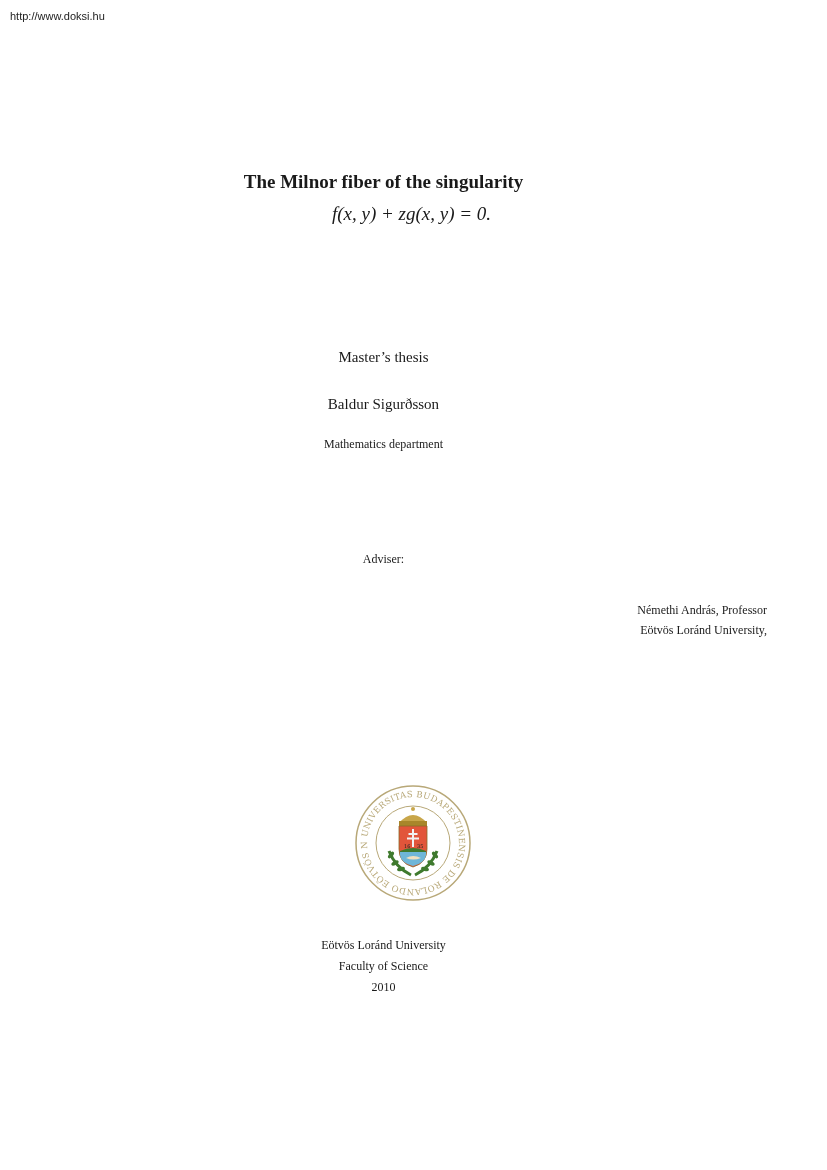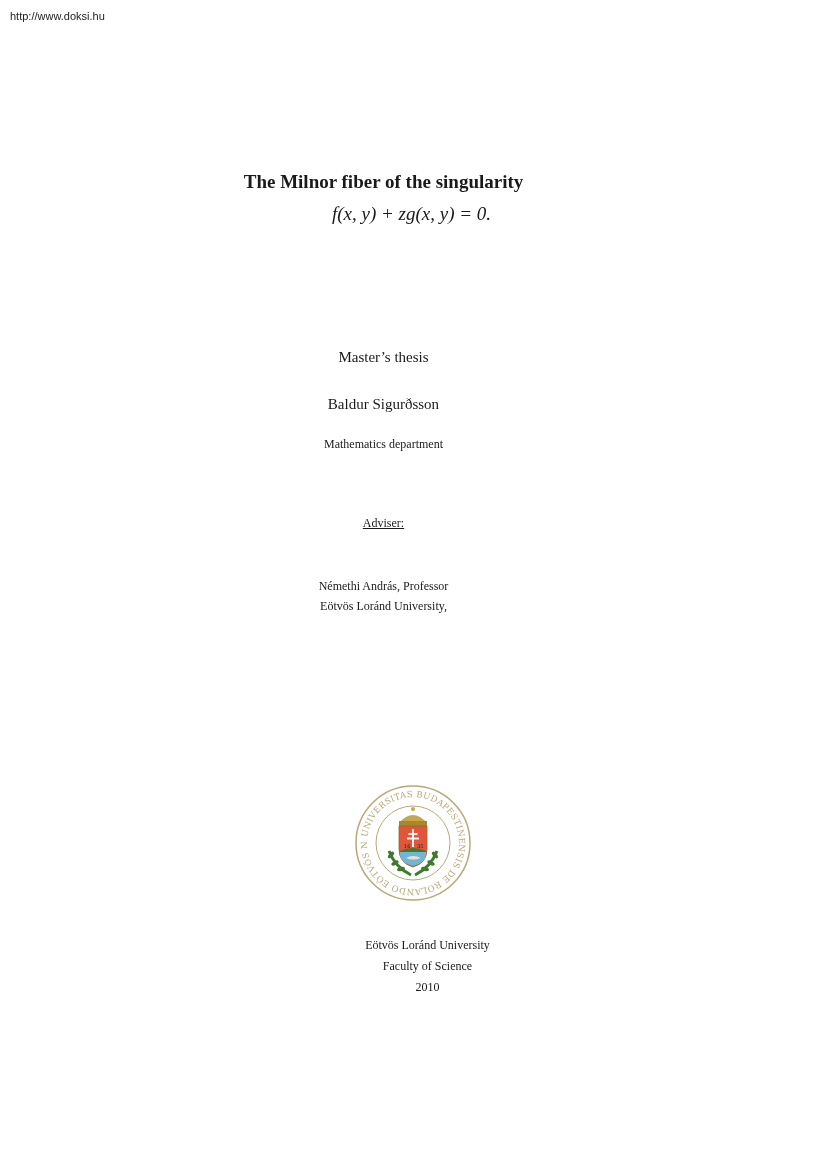--- a/index.html
+++ b/index.html
@@ -10,24 +10,24 @@
   .watermark {
     position: absolute; left: 10px; top: 10px; font-family: "Liberation Sans", sans-serif;
     font-size: 11px; color: #222;
   }
   .center { position: absolute; left: 0; width: 767px; text-align: center; }
   .title { top: 171px; font-size: 19px; font-weight: bold; font-family: "Liberation Serif", serif; }
   .formula { top: 203px; font-size: 19px; font-family: "Liberation Serif", serif; padding-left: 28px; }
   .thesis { top: 349px; font-size: 15px; font-family: "Liberation Serif", serif; }
   .author { top: 396px; font-size: 15px; font-family: "Liberation Serif", serif; }
   .dept { top: 437px; font-size: 12px; font-family: "Liberation Serif", serif; }
-  .adviser-label { top: 516px; font-size: 12px; font-family: "Liberation Serif", serif; text-decoration: underline; }
-  .adviser-lines { top: 576px; font-size: 12px; line-height: 20px; font-family: "Liberation Serif", serif; }
+  .adviser-label { top: 552px; font-size: 12px; font-family: "Liberation Serif", serif; }
+  .adviser-lines { top: 600px; font-size: 12px; line-height: 20px; font-family: "Liberation Serif", serif; text-align: right; }
   .seal { position: absolute; left: 353px; top: 783px; width: 120px; height: 120px; }
-  .footer { top: 935px; font-size: 12px; line-height: 21px; font-family: "Liberation Serif", serif; margin-left: 44px; }
+  .footer { top: 935px; font-size: 12px; line-height: 21px; font-family: "Liberation Serif", serif; }
 </style>
 </head>
 <body>
 
 <div class="watermark">http://www.doksi.hu</div>
 
 <div class="center title">The Milnor fiber of the singularity</div>
 <div class="center formula" style="font-style: italic;">f(x, y) + zg(x, y) = 0.</div>
 
 <div class="center thesis">Master’s thesis</div>

